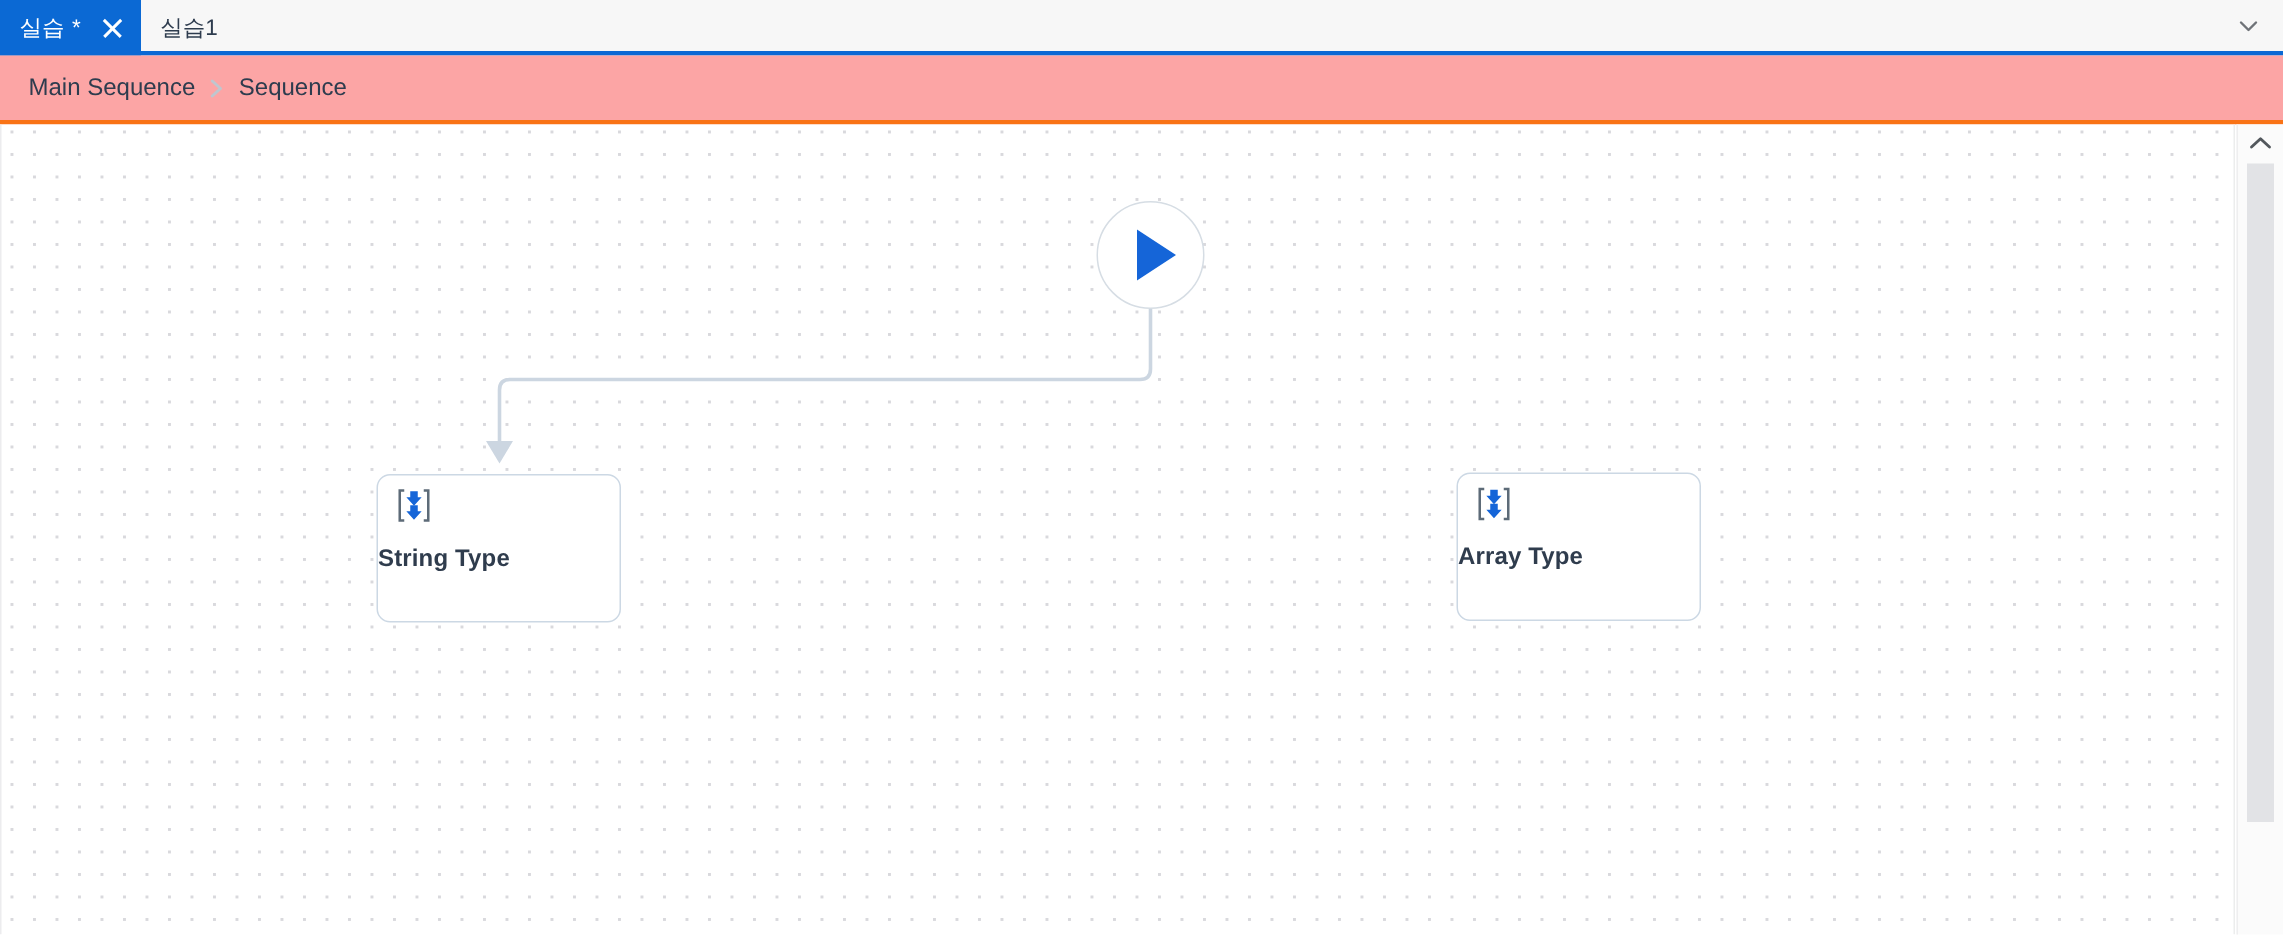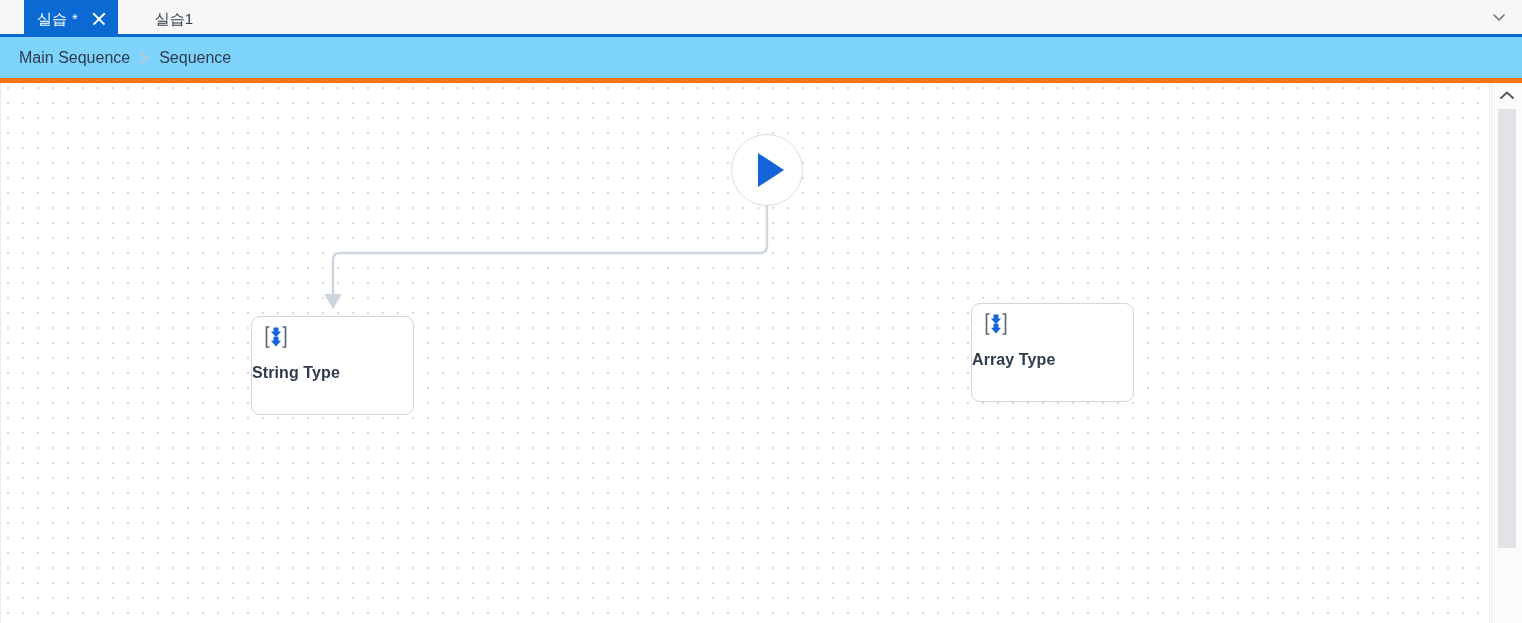--- a/index.html
+++ b/index.html
@@ -37,21 +37,20 @@
   }
   .tab {
     display: flex;
     align-items: center;
     height: 37px;
     padding: 0 10px 0 13px;
     box-sizing: border-box;
     font-size: 15px;
     cursor: default;
     white-space: nowrap;
-    margin-left: 24px;
   }
   .tab.active {
     background: #0b69d4;
     color: #ffffff;
   }
   .tab.inactive {
     color: #2e3c4e;
     background: transparent;
   }
   .tab-label { line-height: 1; }
@@ -89,22 +88,22 @@
     cursor: pointer;
   }
 
   
   .breadcrumb {
     position: absolute;
     left: 0; top: 37px;
     width: 1522px;
     height: 46px;
     box-sizing: border-box;
-    background: #7dd3fc;
-    border-bottom: 5px solid #f97316;
+    background: #fca5a5;
+    border-bottom: 3px solid #f97316;
     display: flex;
     align-items: center;
     padding-left: 19px;
     font-size: 16px;
   }
   .crumb {
     color: #2e3c4e;
     cursor: pointer;
     white-space: nowrap;
   }
@@ -284,21 +283,21 @@
             <path d="M6.5 2 L3.5 2 L3.5 22 L6.5 22" fill="none" stroke="#5d6b78" stroke-width="1.7"></path>
             <path d="M19.5 2 L22.5 2 L22.5 22 L19.5 22" fill="none" stroke="#5d6b78" stroke-width="1.7"></path>
             <path d="M10.5 2.5 h5 v4 h2.6 L13 12.2 L7.9 6.5 h2.6 z" fill="#1565d8"></path>
             <path d="M10.5 11.8 h5 v4 h2.6 L13 21.5 L7.9 15.8 h2.6 z" fill="#1565d8"></path>
           </svg>
         </span>
         <div class="node-title">String Type</div>
       </div>
 
 
-      <div class="node" style="left:971px; top:220px;">
+      <div class="node" style="left:971px; top:232px;">
         <span class="node-icon">
           <svg width="26" height="24" viewBox="0 0 26 24" aria-hidden="true">
             <path d="M6.5 2 L3.5 2 L3.5 22 L6.5 22" fill="none" stroke="#5d6b78" stroke-width="1.7"></path>
             <path d="M19.5 2 L22.5 2 L22.5 22 L19.5 22" fill="none" stroke="#5d6b78" stroke-width="1.7"></path>
             <path d="M10.5 2.5 h5 v4 h2.6 L13 12.2 L7.9 6.5 h2.6 z" fill="#1565d8"></path>
             <path d="M10.5 11.8 h5 v4 h2.6 L13 21.5 L7.9 15.8 h2.6 z" fill="#1565d8"></path>
           </svg>
         </span>
         <div class="node-title">Array Type</div>
       </div>

